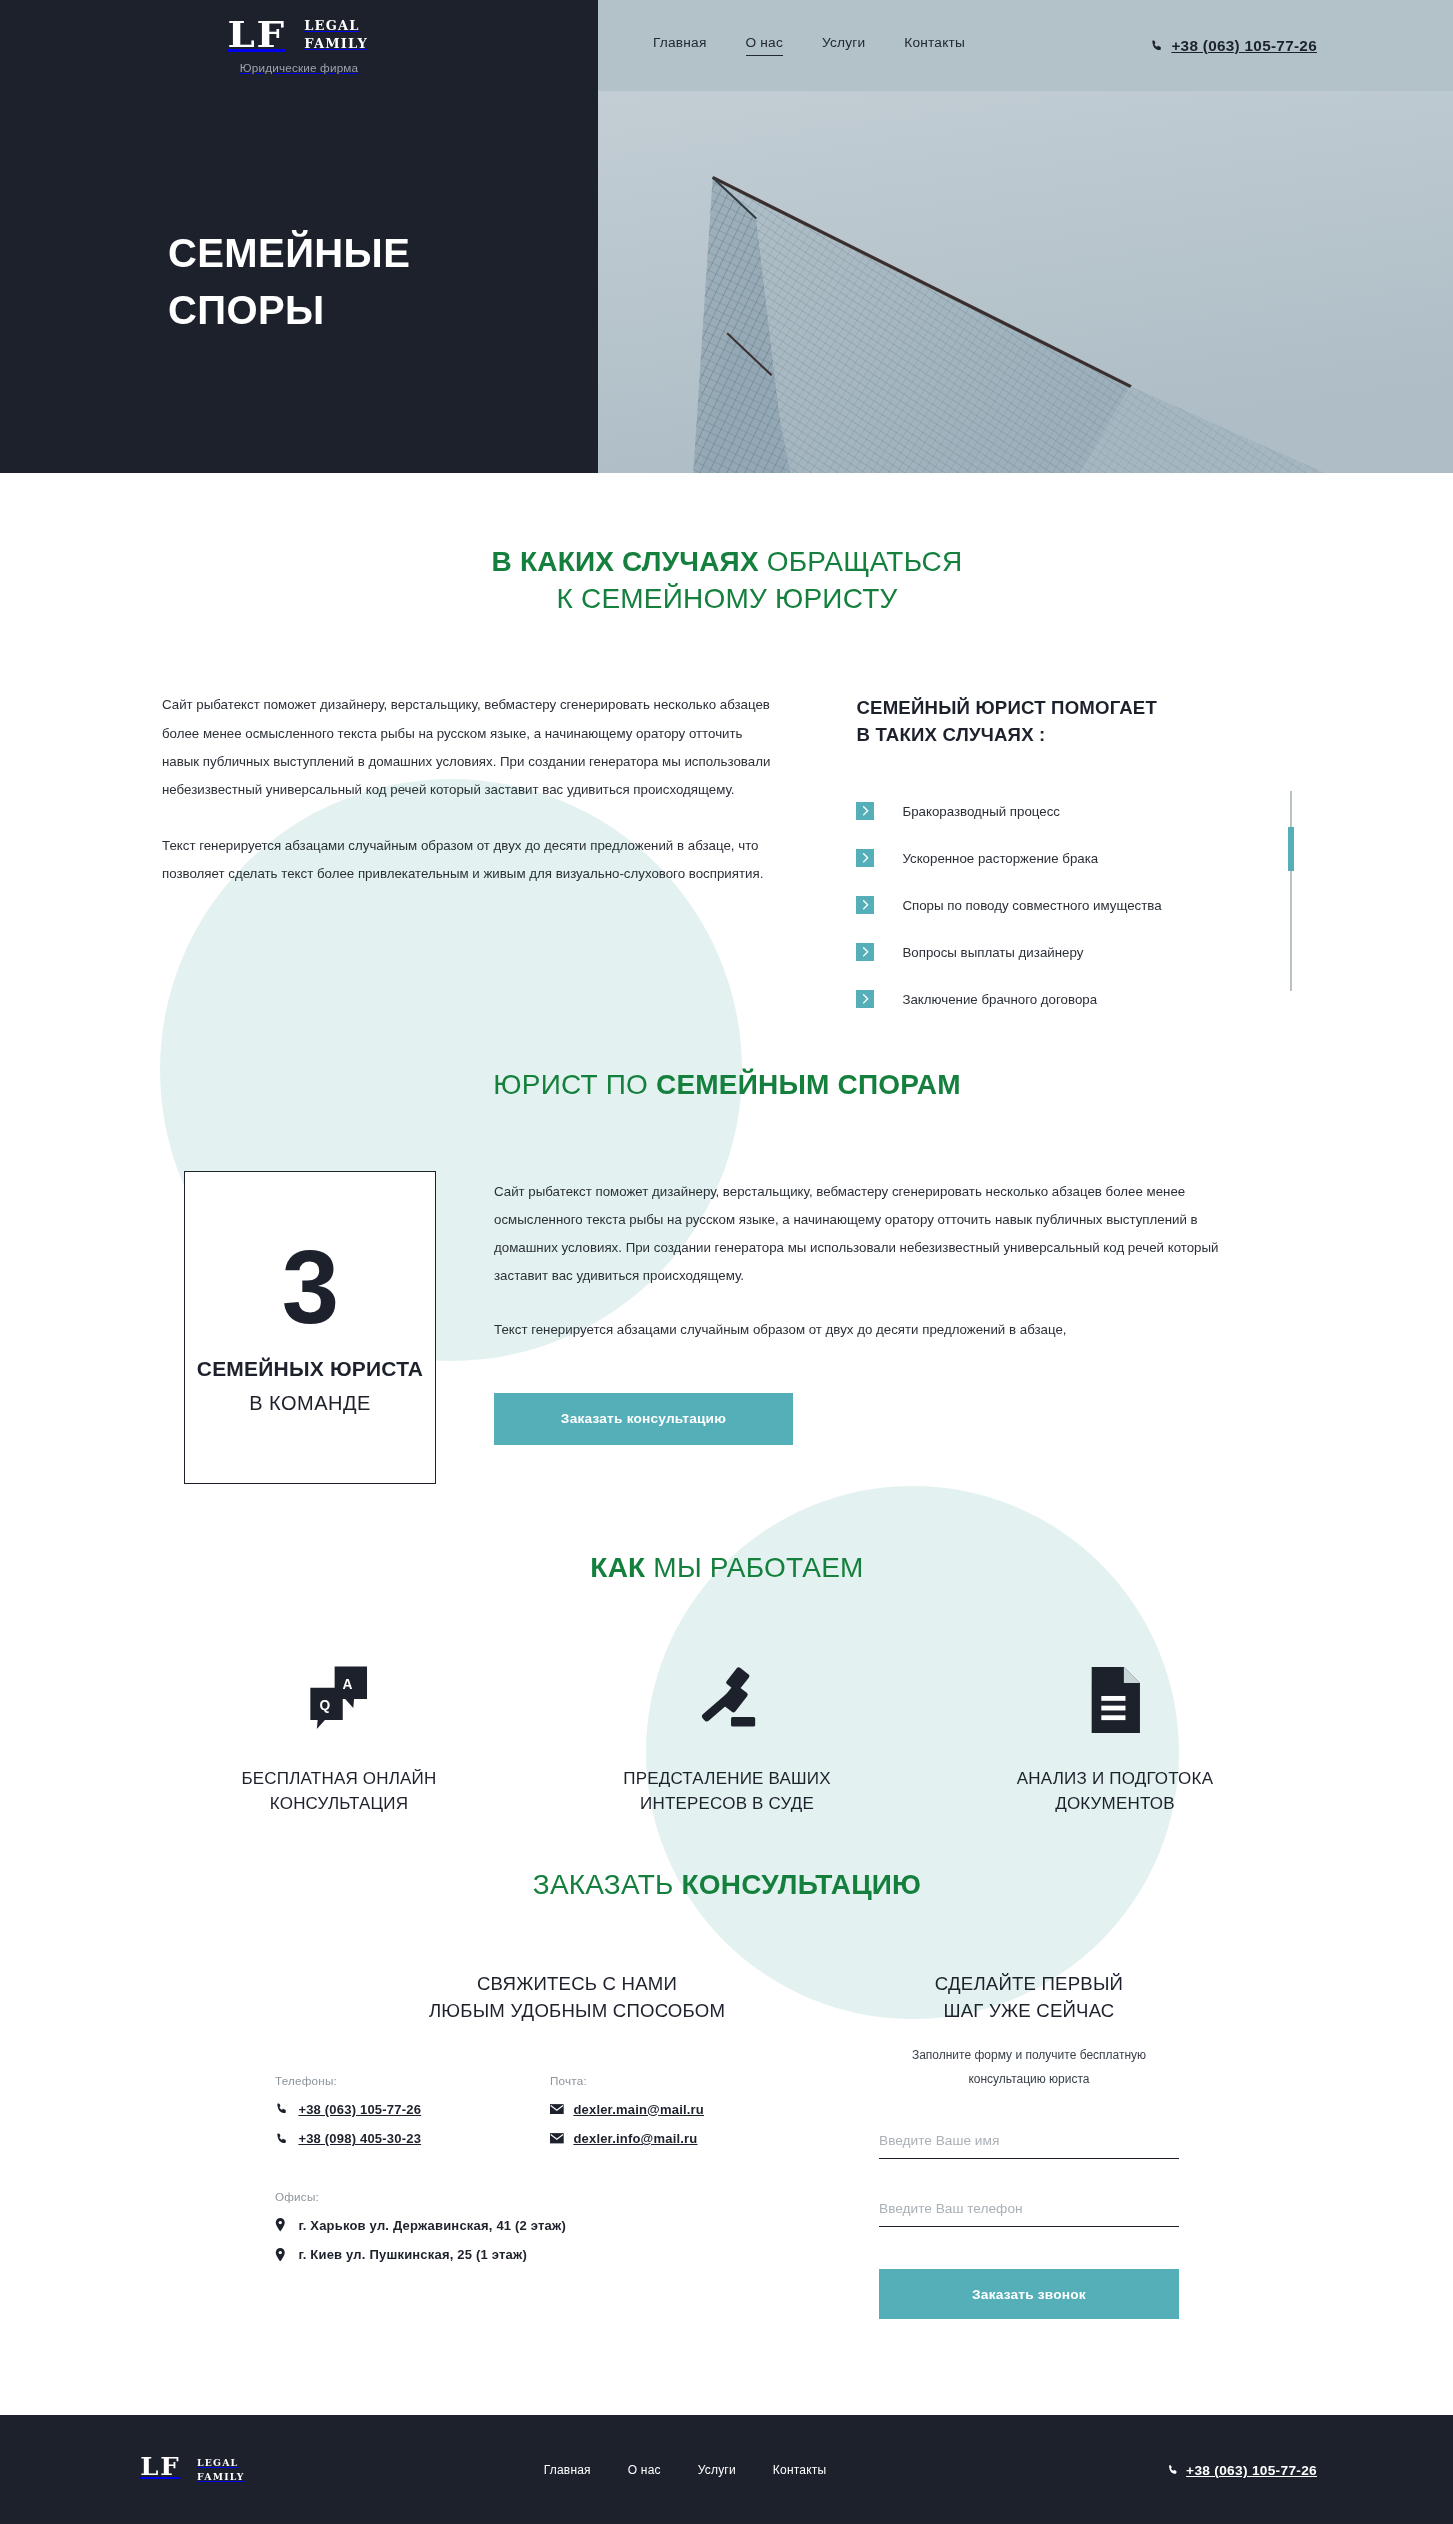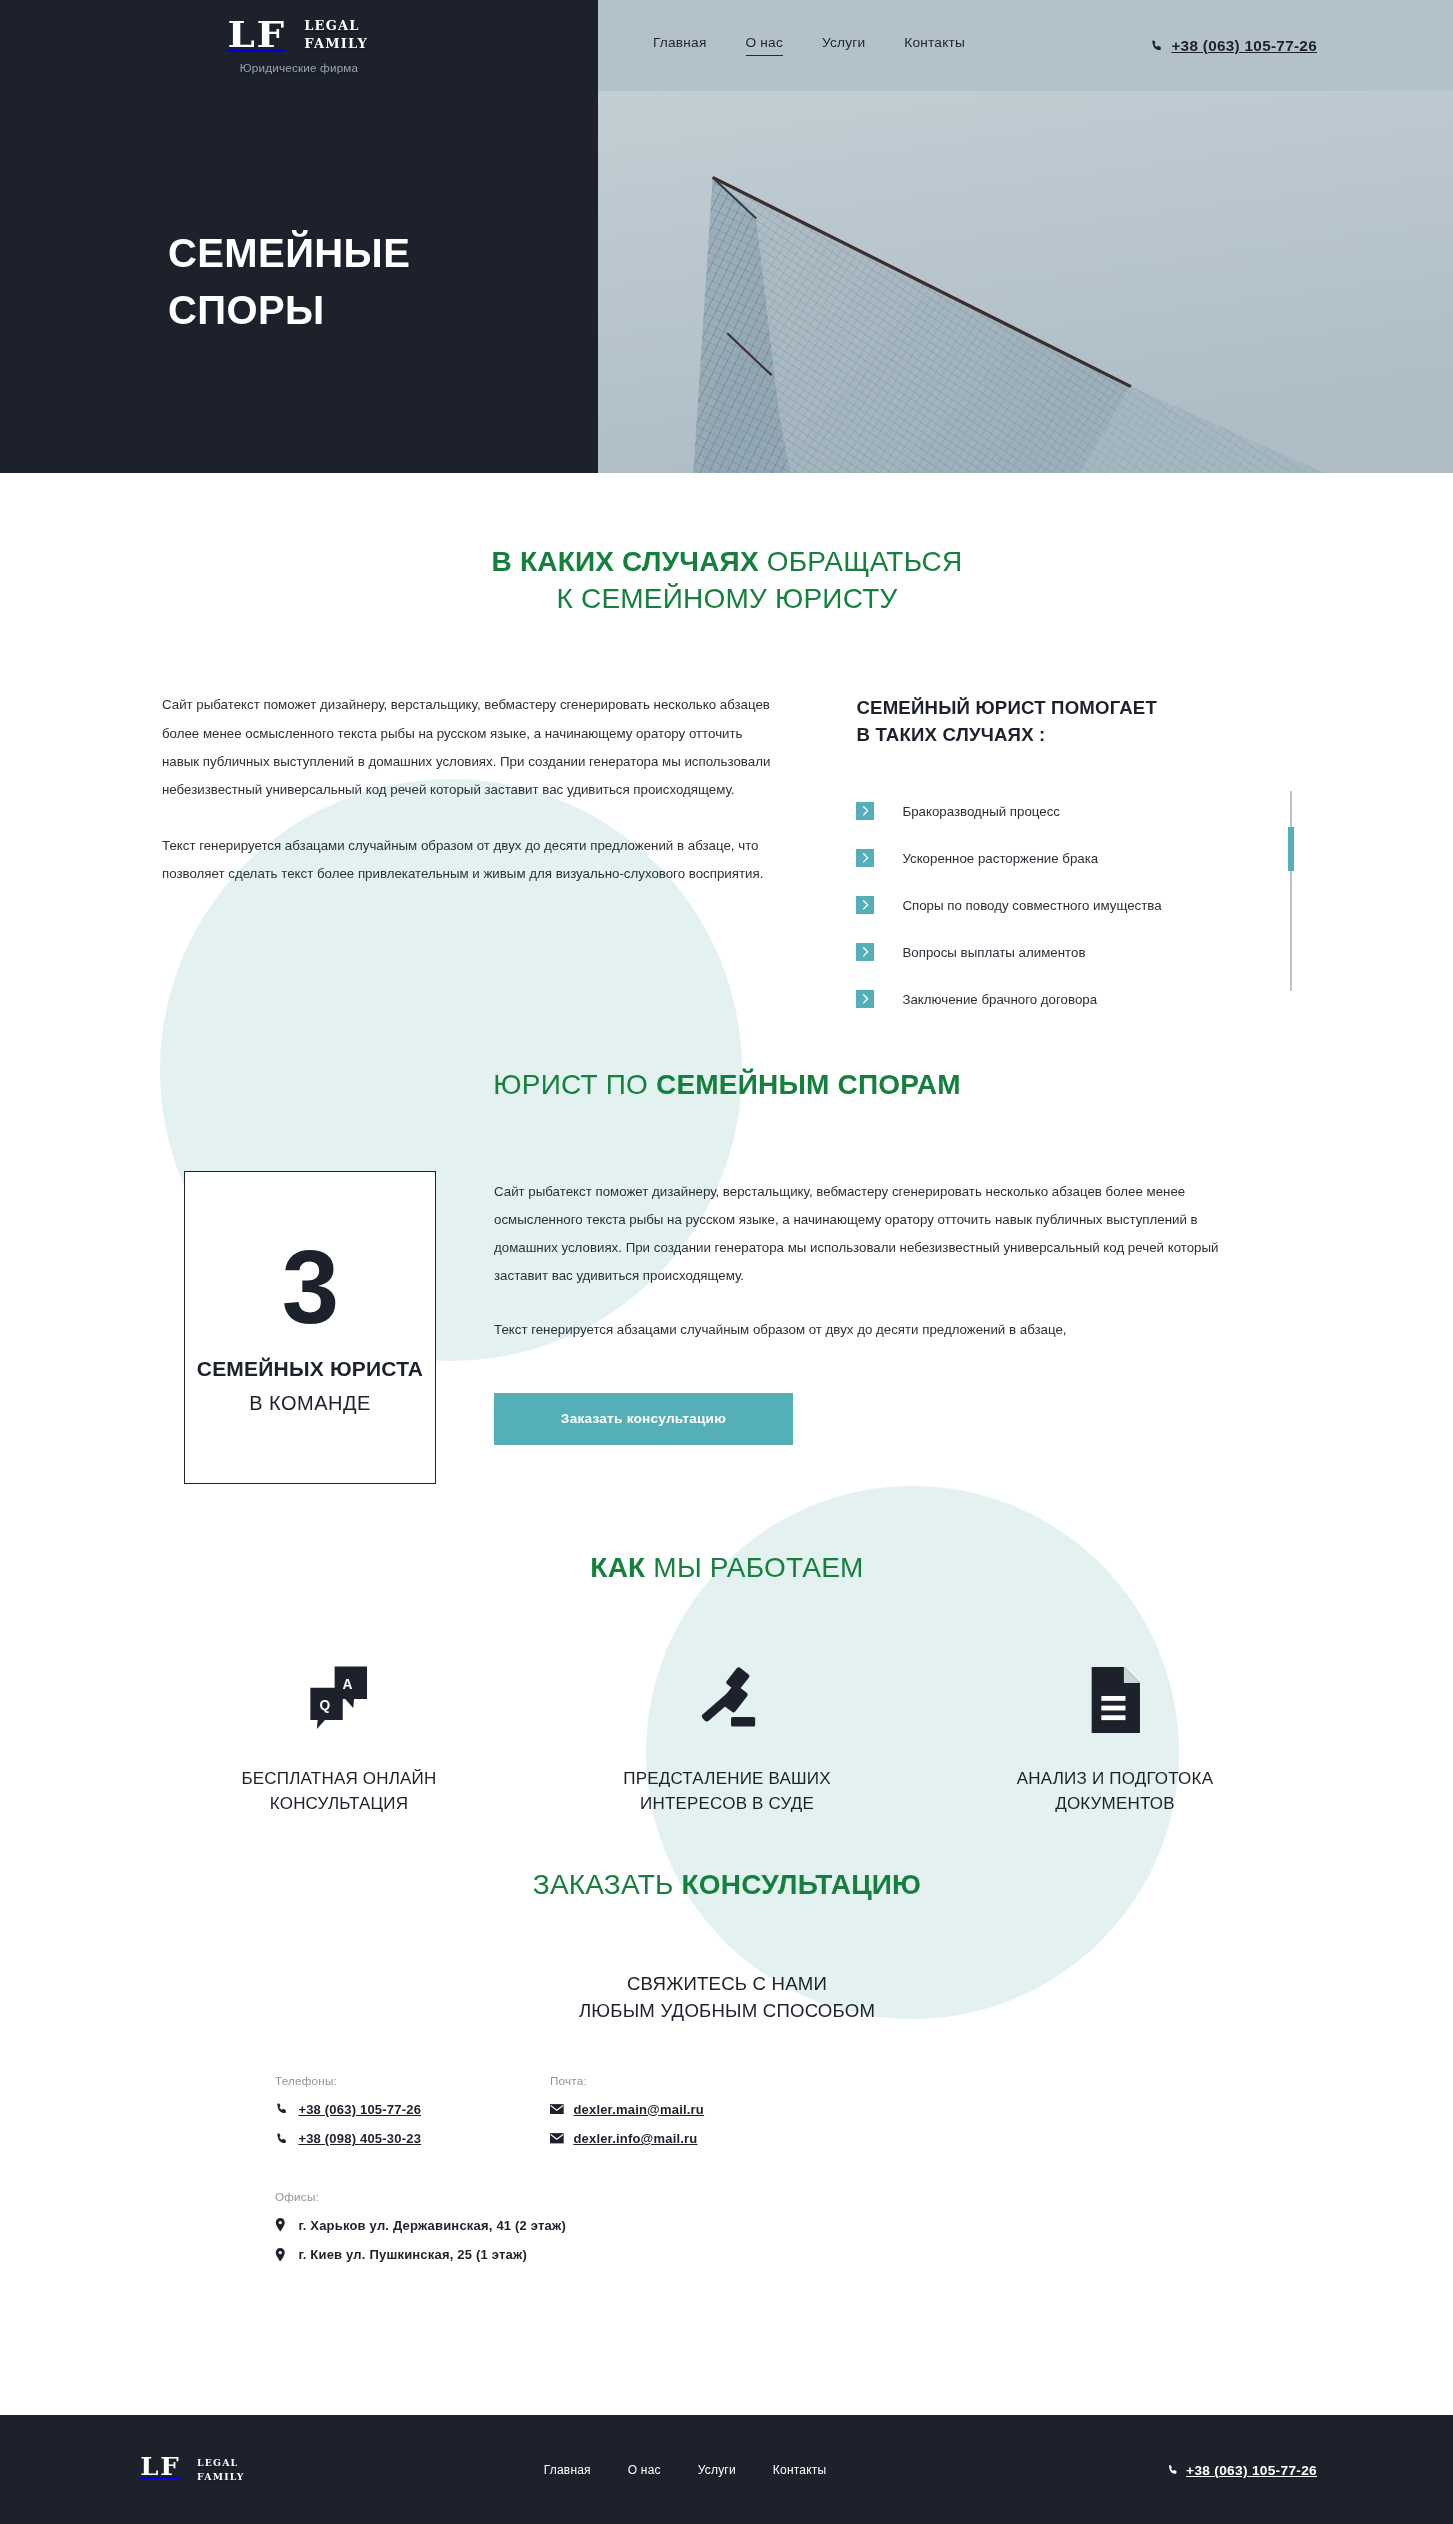--- a/index.html
+++ b/index.html
@@ -402,21 +402,21 @@
                 </svg>
             </span>
             <span class="svc-label">Споры по поводу совместного имущества</span>
           </div>
           <div class="svc-item">
             <span class="chev">
               <svg width="7.3" height="9.7" viewBox="0 0 9 12">
                   <path d="M2 1l5 5-5 5" stroke="#ffffff" stroke-width="1.7" fill="none" stroke-linecap="round" stroke-linejoin="round"></path>
                 </svg>
             </span>
-            <span class="svc-label">Вопросы выплаты алиментов</span>
+            <span class="svc-label">Вопросы выплаты дизайнеру</span>
           </div>
           <div class="svc-item">
             <span class="chev">
               <svg width="7.3" height="9.7" viewBox="0 0 9 12">
                   <path d="M2 1l5 5-5 5" stroke="#ffffff" stroke-width="1.7" fill="none" stroke-linecap="round" stroke-linejoin="round"></path>
                 </svg>
             </span>
             <span class="svc-label">Заключение брачного договора</span>
           </div>
 
@@ -578,20 +578,33 @@
               <svg width="10.5" height="13.7" viewBox="0 0 14 18">
                   <path fill="#1d212c" d="M7 0C3.7 0 1 2.7 1 6c0 4.3 6 12 6 12s6-7.7 6-12c0-3.3-2.7-6-6-6z"></path>
                   <circle cx="7" cy="6" r="2.2" fill="#ffffff"></circle>
                 </svg>
             </span>
             <span>г. Киев ул. Пушкинская, 25 (1 этаж)</span>
           </div>
         </div>
       </div>
 
+      <div class="form-col">
+        <div class="sub-h">
+          <span>СДЕЛАЙТЕ ПЕРВЫЙ</span><br>
+          <span>ШАГ УЖЕ СЕЙЧАС</span>
+        </div>
+        <div class="form-note">
+          <span>Заполните форму и получите бесплатную</span><br>
+          <span>консультацию юриста</span>
+        </div>
+        <input class="fld" type="text" placeholder="Введите Ваше имя" style="">
+        <input class="fld" type="text" placeholder="Введите Ваш телефон" style="">
+        <button class="btn-teal btn-call">Заказать звонок</button>
+      </div>
     </div>
   </section>
 
   <footer class="footer">
     <a class="logo-row" href="#">
       <span class="logo-lf">LF</span>
       <span class="logo-div"></span>
       <span class="logo-words">
         <span>LEGAL</span>
         <span>FAMILY</span>

